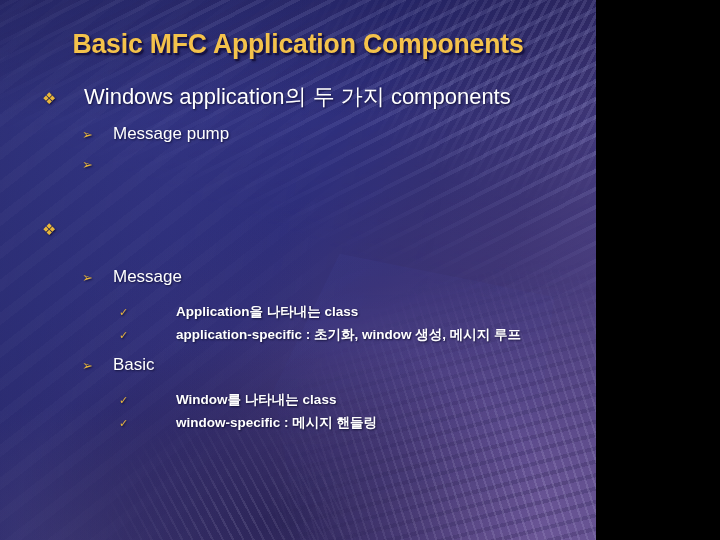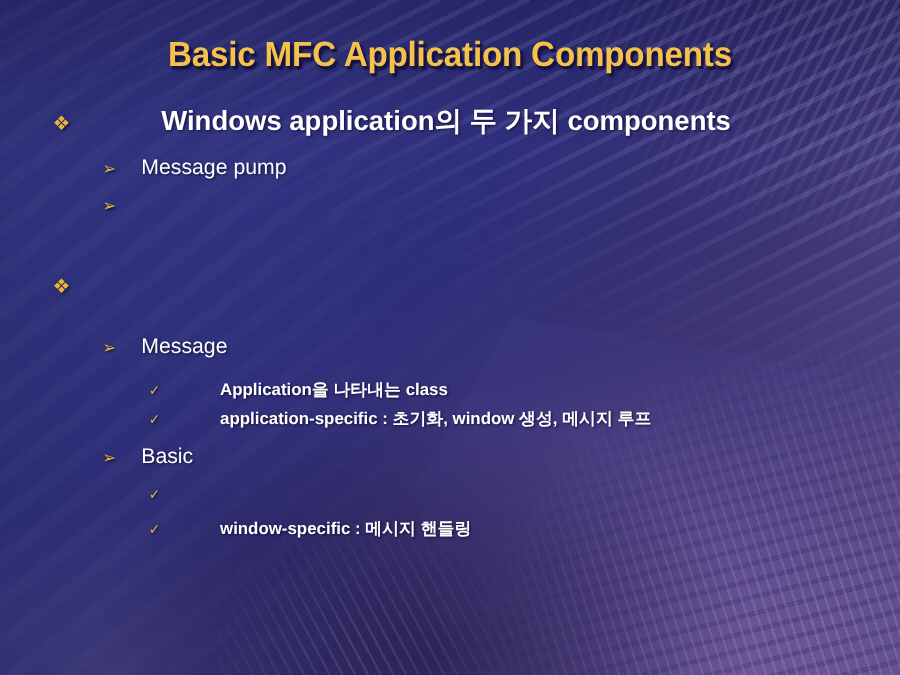--- a/index.html
+++ b/index.html
@@ -2,21 +2,21 @@
 <html><head>
 <meta charset="utf-8">
 <style>
   html, body {
     margin: 0;
     padding: 0;
     background: #000;
   }
   #slide {
     position: relative;
-    width: 720px;
+    width: 596px;
     height: 540px;
     overflow: hidden;
     font-family: "Liberation Sans", "DejaVu Sans", sans-serif;
     background: #2b2f7a;
   }
 
   
   .bg-layer { position: absolute; inset: 0; pointer-events: none; }
 
   
@@ -162,21 +162,21 @@
     flex: 0 0 auto;
     color: #E8B63C;
     text-shadow: 1px 1px 2px rgba(10,8,40,0.8);
     line-height: 1;
   }
   .txt { flex: 0 0 auto; }
 
   
   .lvl1 { font-size: 22px; }
   .lvl1 .bullet { font-size: 16px; width: 42px; }
-  .lvl1 .txt { font-weight: bold; margin-left: 45px; }
+  .lvl1 .txt { font-weight: normal; }
 
   
   .lvl2 { font-size: 17px; }
   .lvl2 .bullet { font-size: 13px; width: 31px; }
 
   
   .lvl3 { font-size: 13.5px; }
   .lvl3 .bullet { font-size: 11px; width: 25px; }
   .lvl3 .txt { font-weight: bold; margin-left: 32px; }
 </style>
@@ -233,20 +233,21 @@
       <span class="txt">application-specific : 초기화, window 생성, 메시지 루프</span>
     </div>
 
     <div class="row lvl2" style="left:82px; top:355px;">
       <span class="bullet">➢</span>
       <span class="txt">Basic</span>
     </div>
 
     <div class="row lvl3" style="left:119px; top:391px;">
       <span class="bullet">✓</span>
+      <span class="txt">Window를 나타내는 class</span>
     </div>
 
     <div class="row lvl3" style="left:119px; top:414px;">
       <span class="bullet">✓</span>
       <span class="txt">window-specific : 메시지 핸들링</span>
     </div>
 
   </div>
 </div>
 

